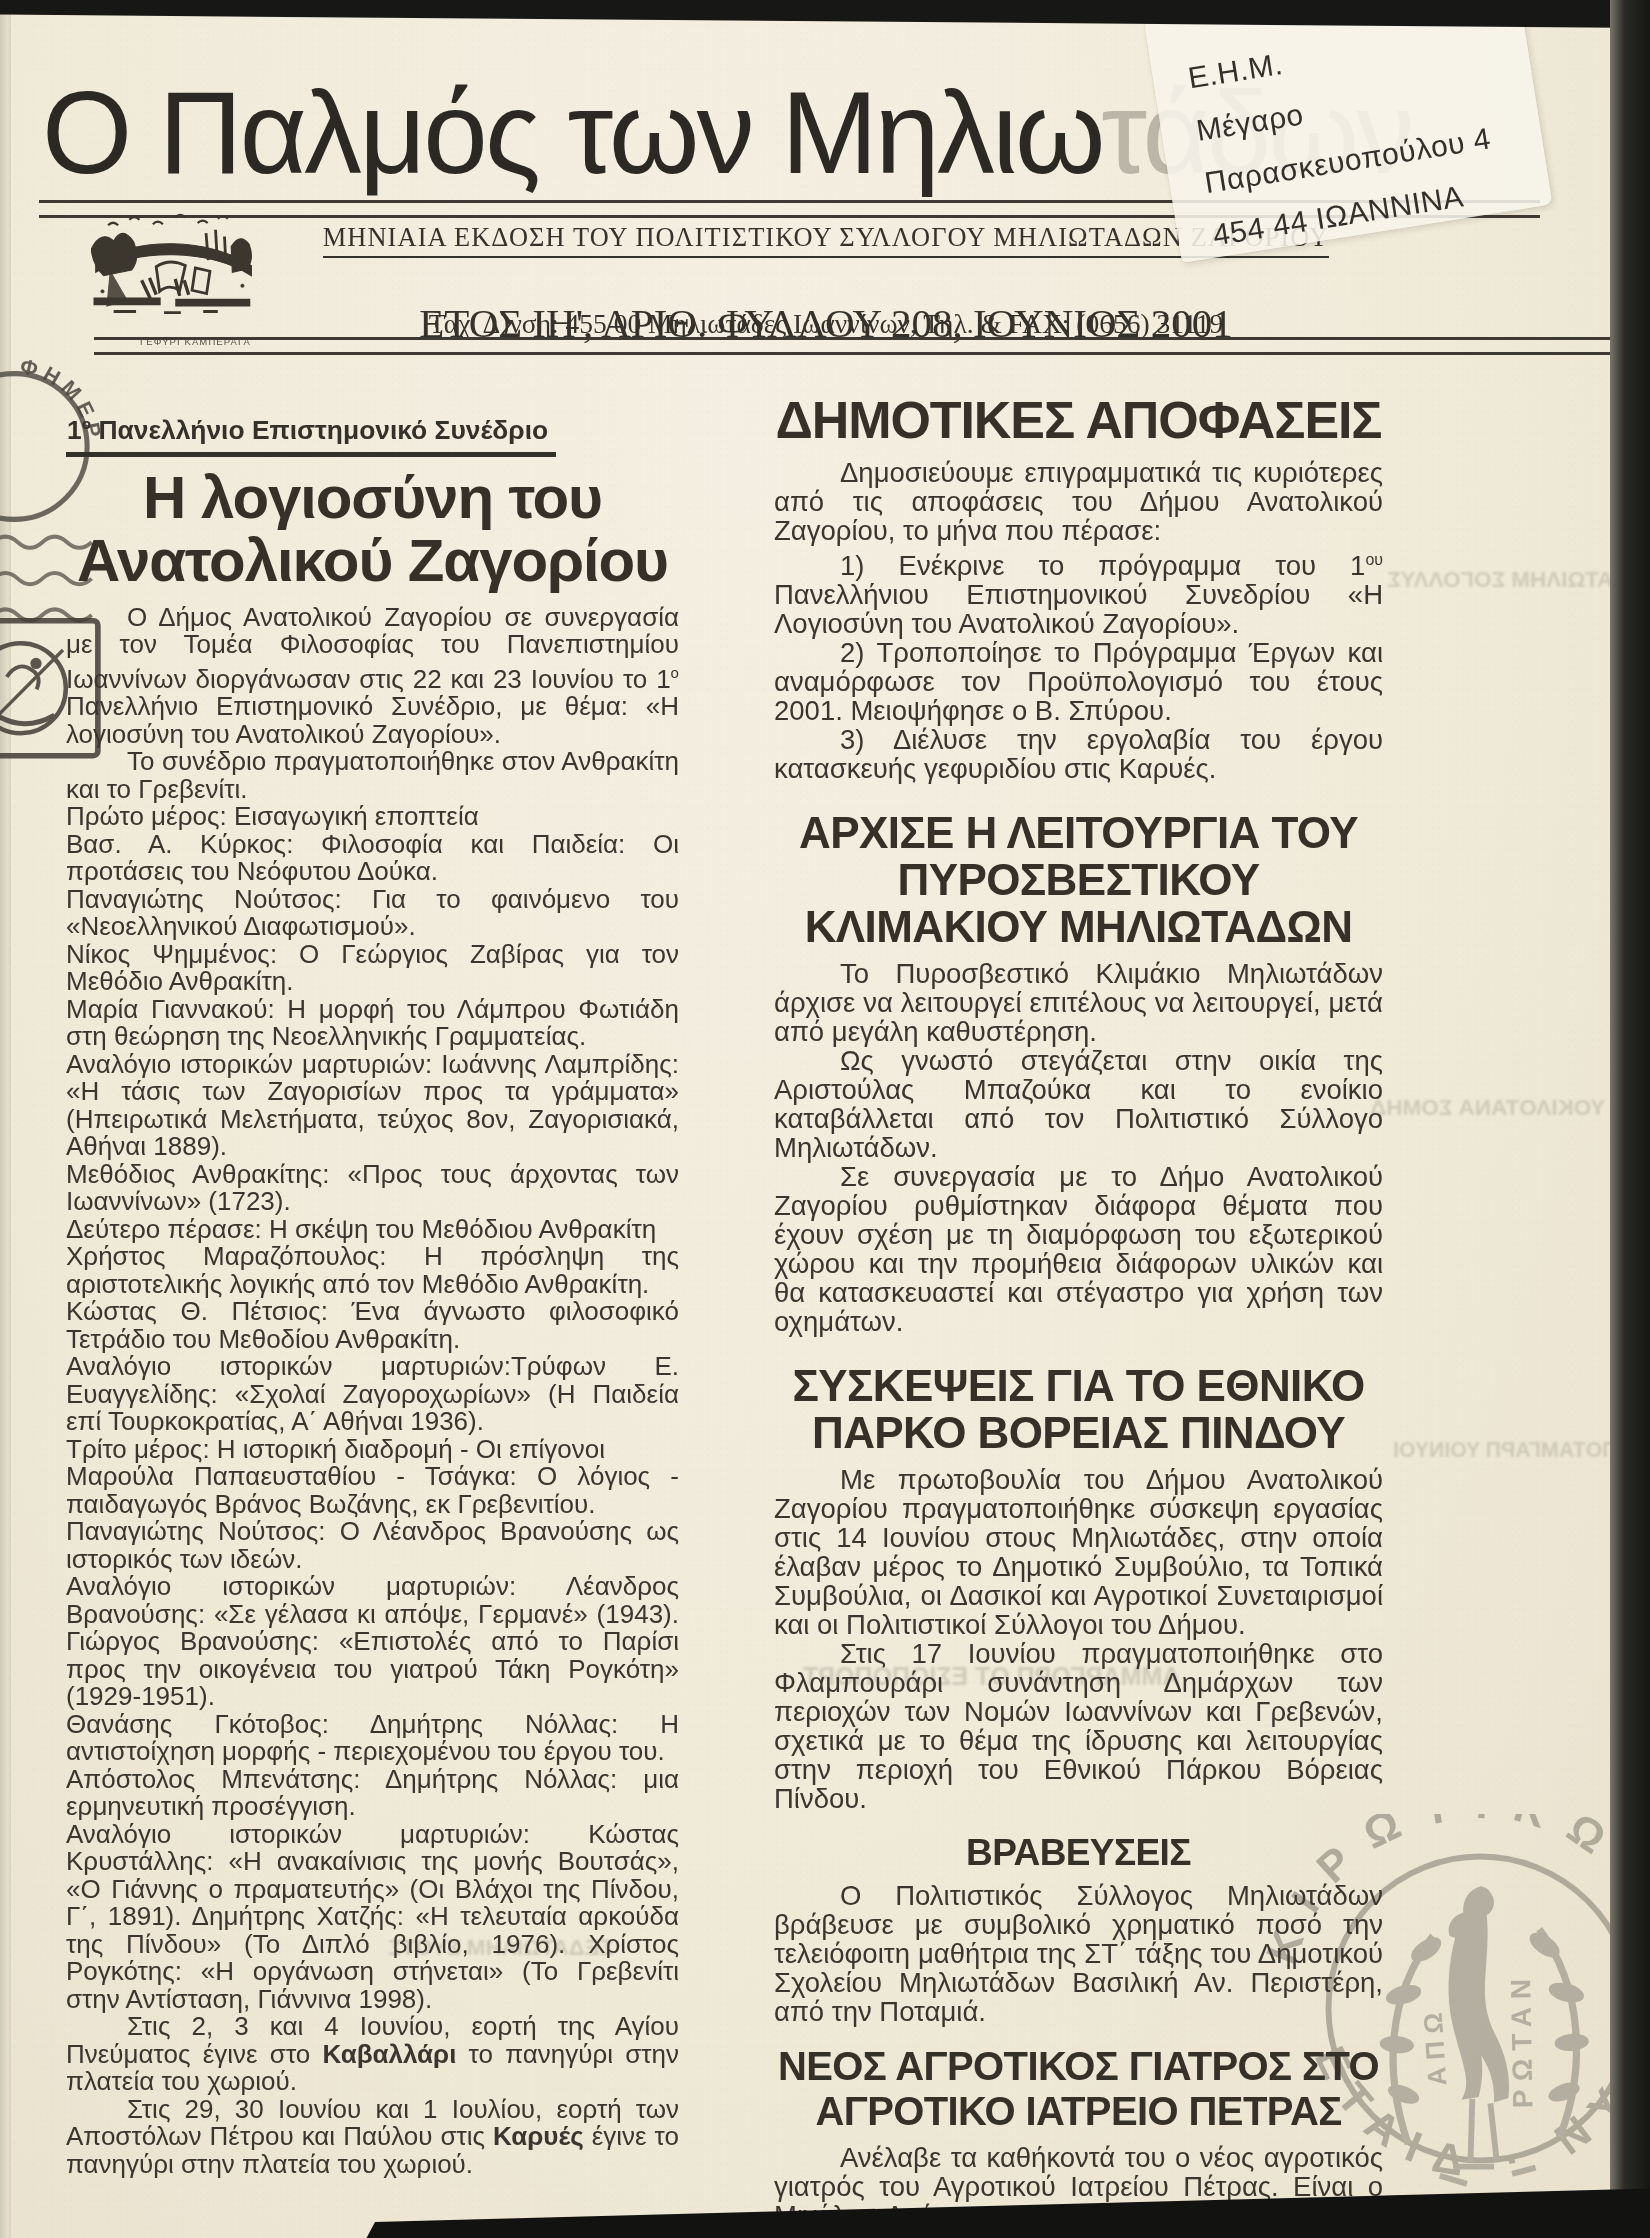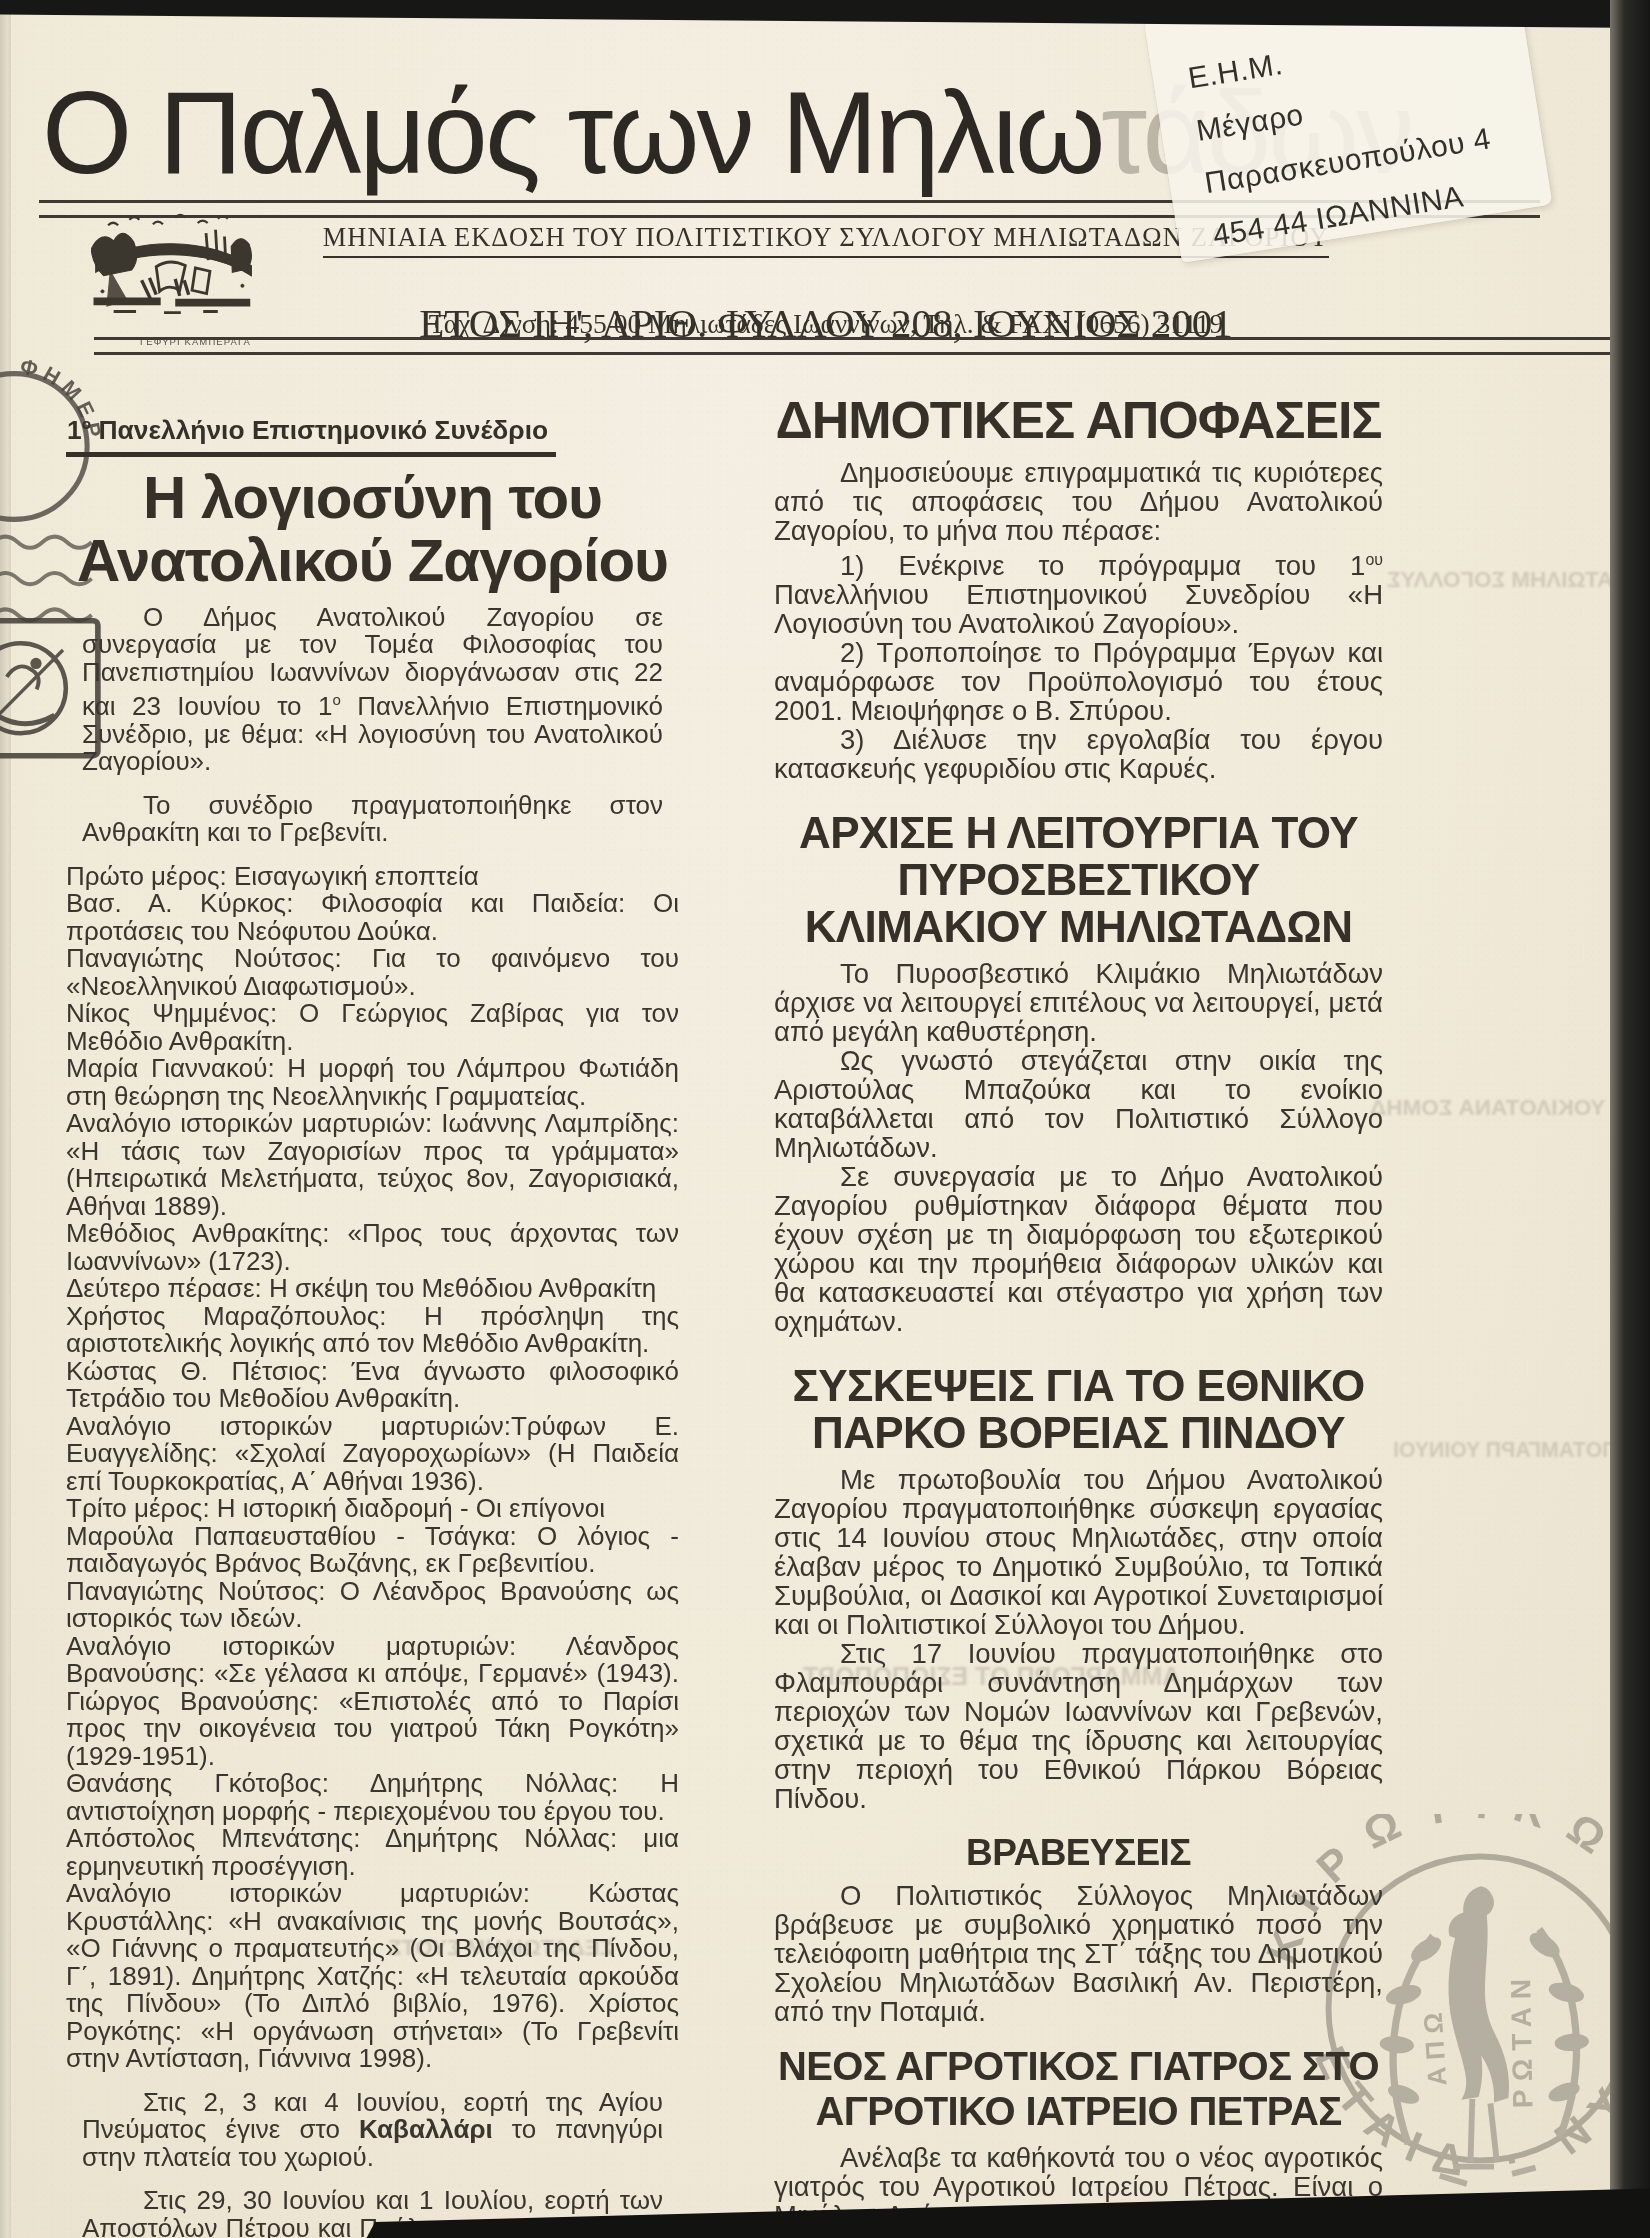--- a/index.html
+++ b/index.html
@@ -42,21 +42,21 @@
   .mastline{position:absolute;left:315px;width:1022px;text-align:center;z-index:1;
         font-family:"Liberation Serif","DejaVu Serif",serif;color:#35322c;}
   #sub1{top:222px;font-size:26.4px;letter-spacing:1.1px;}
   #sub1 span{border-bottom:2.2px solid #35322c;padding-bottom:3.9px;text-align:center;}
   #sub2{top:259px;font-size:41px;margin-top:40px;}
   #sub3{top:308px;font-size:27.5px;}
   
   .col{position:absolute;top:393px;z-index:2;color:#3a362f;}
   #col-left{left:66px;width:613px;}
   #col-right{left:774px;width:609px;}
-  .p{font-size:26px;line-height:27.5px;text-align:justify;margin:16px;}
+  .p{font-size:26px;line-height:27.5px;text-align:justify;margin:0;}
   .p.ind{text-indent:61px;}
   #col-right .p{font-size:27.5px;line-height:29px;text-indent:66px;margin:0;}
   sup{vertical-align:super;font-size:58%;}
   b{font-weight:bold;}
   #kicker{display:inline-block;font-size:26.4px;font-weight:bold;color:#34302a;
         border-bottom:5px solid #34302a;padding:0 7.9px 5.6px 1.1px;margin-top:22px;}
   #headline{margin:9px 0 0;font-size:60px;line-height:63px;font-weight:bold;
         text-align:center;color:#353129;letter-spacing:-1.1px;}
   #col-left .p.first{margin-top:12.4px;}
   .program{margin-top:0;}

